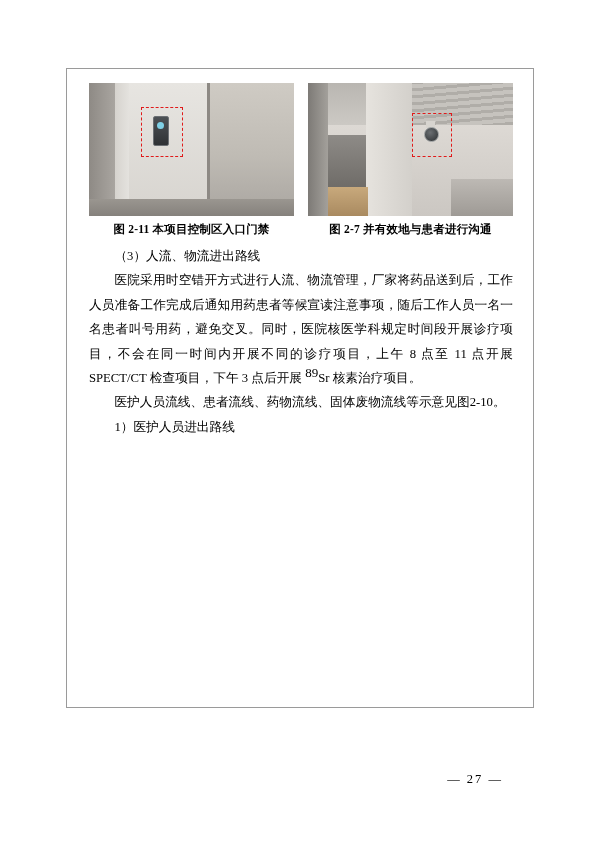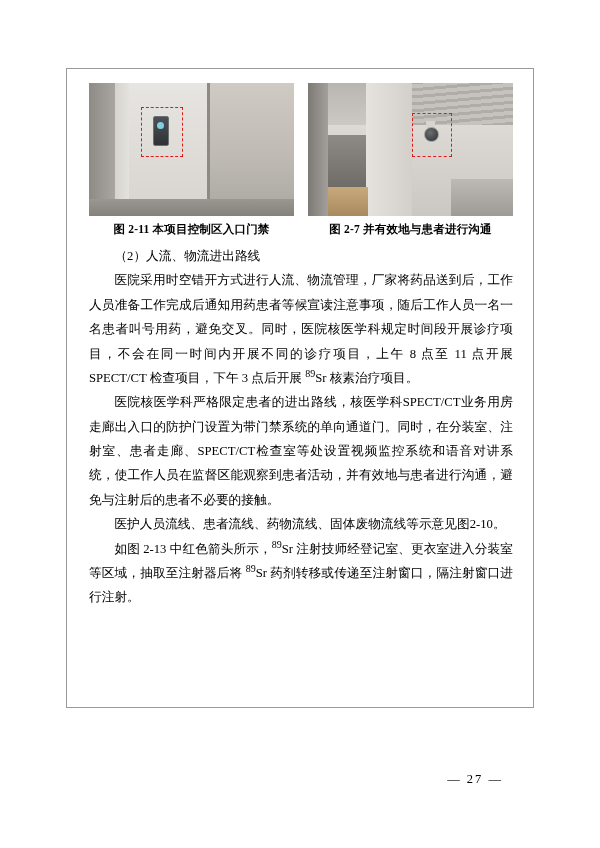--- a/index.html
+++ b/index.html
@@ -161,21 +161,21 @@
     line-height: 1.92;
     margin: 0;
     text-align: justify;
     text-justify: inter-ideograph;
   }
   p.indent {
     text-indent: 2em;
   }
   .spacer-sm { height: 7px; }
   sup {
-    font-size: 10px;
+    font-size: 13px;
     vertical-align: super;
     line-height: 0;
   }
   .footer {
     position: absolute;
     left: 0;
     top: 772px;
     width: 600px;
     text-align: center;
     font-size: 12.5px;
@@ -230,31 +230,30 @@
           <div class="fig-caption">
             <span class="num">图 2-7</span>
             <span>并有效地与患者进行沟通</span>
           </div>
         </div>
 
       </div>
 
       <div class="spacer-sm"></div>
 
-      <p class="body indent">（2）人流、物流进出路线</p>
+      <p class="body indent">（3）人流、物流进出路线</p>
 
       <p class="body indent">医院采用时空错开方式进行人流、物流管理，厂家将药品送到后，工作人员准备工作完成后通知用药患者等候宣读注意事项，随后工作人员一名一名患者叫号用药，避免交叉。同时，医院核医学科规定时间段开展诊疗项目，不会在同一时间内开展不同的诊疗项目，上午 8 点至 11 点开展 SPECT/CT 检查项目，下午 3 点后开展 <sup>89</sup>Sr 核素治疗项目。</p>
 
-      <p class="body indent">医院核医学科严格限定患者的进出路线，核医学科SPECT/CT业务用房走廊出入口的防护门设置为带门禁系统的单向通道门。同时，在分装室、注射室、患者走廊、SPECT/CT检查室等处设置视频监控系统和语音对讲系统，使工作人员在监督区能观察到患者活动，并有效地与患者进行沟通，避免与注射后的患者不必要的接触。</p>
 
       <p class="body indent">医护人员流线、患者流线、药物流线、固体废物流线等示意见图2-10。</p>
 
-
-
-      <p class="body indent">如图 2-13 中红色箭头所示，<sup>89</sup>Sr 注射技师经登记室、更衣室进入分装室等区域，抽取至注射器后将 <sup>89</sup>Sr 药剂转移或传递至注射窗口，隔注射窗口进行注射。</p>
+      <p class="body indent">1）医护人员进出路线</p>
+
+
 
     </div>
   </div>
 
   <div class="footer">
     <span class="footer-inner">— 27 —</span>
   </div>
 
 </div>
 

